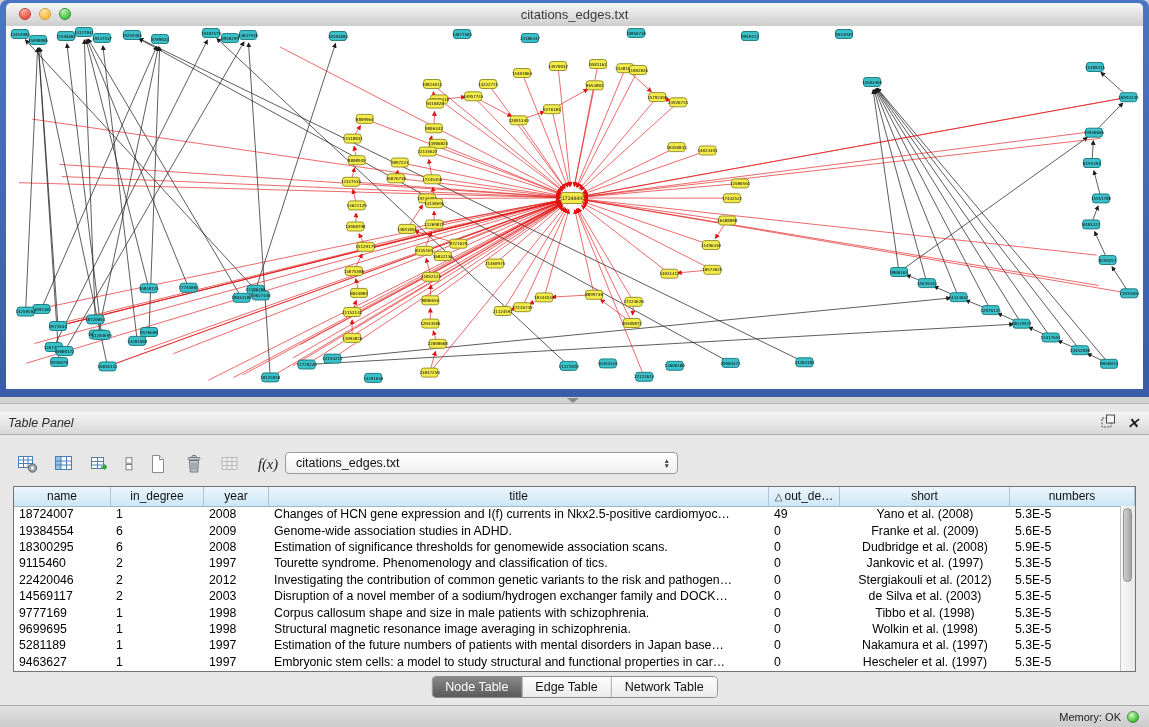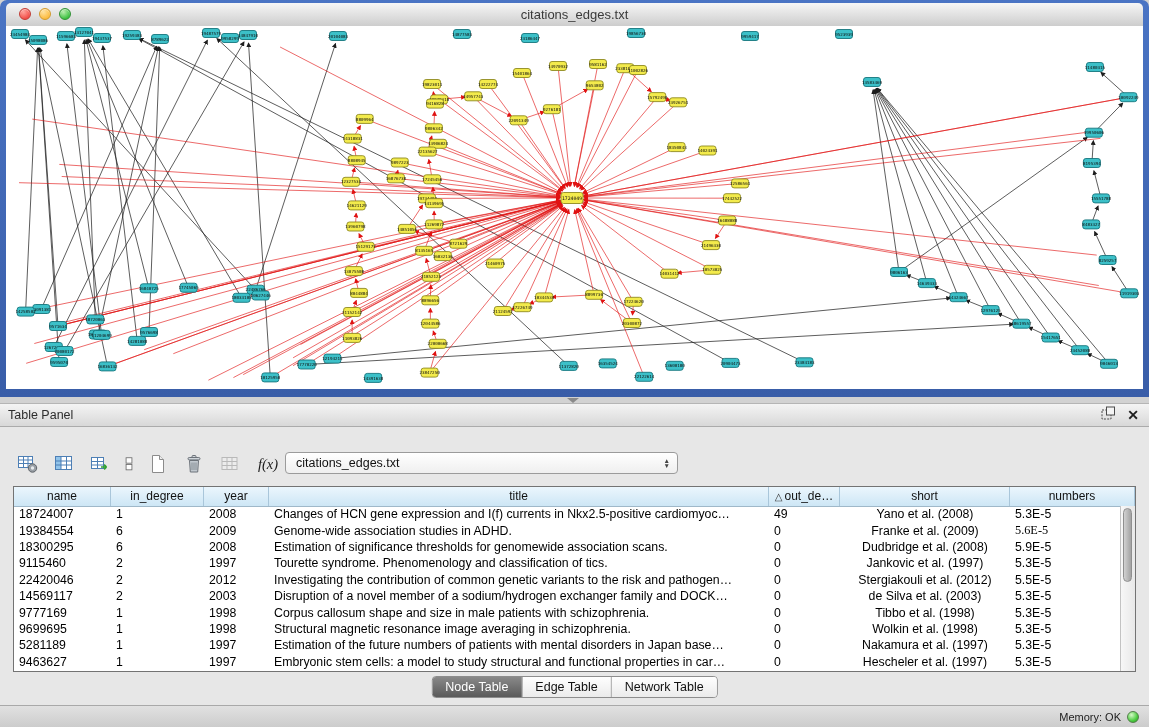--- a/index.html
+++ b/index.html
@@ -21,22 +21,22 @@
   .wtitle{text-align:center;line-height:23px;font-size:13px;color:#3a3a3a;}
   .canvas{position:absolute;top:26px;left:6px;width:1137px;height:363px;background:#ffffff;overflow:hidden;}
 
   
   .gripper{position:absolute;top:398px;left:567px;width:0;height:0;
     border-left:6px solid transparent;border-right:6px solid transparent;border-top:5px solid #8a8a8a;}
 
   
   #table-panel{position:absolute;top:403px;left:0;width:1149px;height:302px;
     background:#e7e7e7;border-top:1px solid #b5b5b5;box-sizing:border-box;}
-  .phead{position:absolute;top:0;left:0;right:0;height:22px;
-    background:linear-gradient(#f4f4f4,#d8d8d8);border-bottom:1px solid #ababab;}
+  .phead{position:absolute;top:8px;left:0;right:0;height:22px;
+    background:linear-gradient(#f4f4f4,#d8d8d8);border-bottom:1px solid #ababab;font-style:italic;}
   .ptitle{font-size:12.5px;color:#2d2d2d;line-height:22px;padding-left:8px;display:inline-block;}
   .picons{position:absolute;right:10px;top:0;height:22px;display:flex;align-items:center;gap:11px;}
   .pclose{font-size:14px;font-weight:bold;color:#1d1d1d;line-height:22px;}
 
   .toolbar{position:absolute;top:45px;left:14px;height:30px;display:flex;align-items:center;gap:8px;}
   .ticon{width:28px;height:28px;border:none;background:transparent;padding:2px;margin:0;
     display:flex;align-items:center;justify-content:center;}
   .ticon.narrow{width:14px;}
   .ticon.fx{font-family:"Liberation Serif",serif;font-style:italic;font-size:14.5px;color:#1a1a1a;width:32px;}
   .combo{position:absolute;top:48px;left:285px;width:393px;height:22px;box-sizing:border-box;
@@ -846,21 +846,21 @@
             <div class="tcell center" style="width: 170px;">Yano et al. (2008)</div>
             <div class="tcell" style="width: 110px;">5.3E-5</div>
           </div>
           <div class="trow">
             <div class="tcell" style="width: 97px;">19384554</div>
             <div class="tcell" style="width: 93px;">6</div>
             <div class="tcell" style="width: 65px;">2009</div>
             <div class="tcell" style="width: 500px;">Genome-wide association studies in ADHD.</div>
             <div class="tcell" style="width: 71px;">0</div>
             <div class="tcell center" style="width: 170px;">Franke et al. (2009)</div>
-            <div class="tcell" style="width: 110px; font-family: Liberation Serif, serif;">5.6E-5</div>
+            <div class="tcell" style="width: 110px;">5.6E-5</div>
           </div>
           <div class="trow">
             <div class="tcell" style="width: 97px;">18300295</div>
             <div class="tcell" style="width: 93px;">6</div>
             <div class="tcell" style="width: 65px;">2008</div>
             <div class="tcell" style="width: 500px;">Estimation of significance thresholds for genomewide association scans.</div>
             <div class="tcell" style="width: 71px;">0</div>
             <div class="tcell center" style="width: 170px;">Dudbridge et al. (2008)</div>
             <div class="tcell" style="width: 110px;">5.9E-5</div>
           </div>

